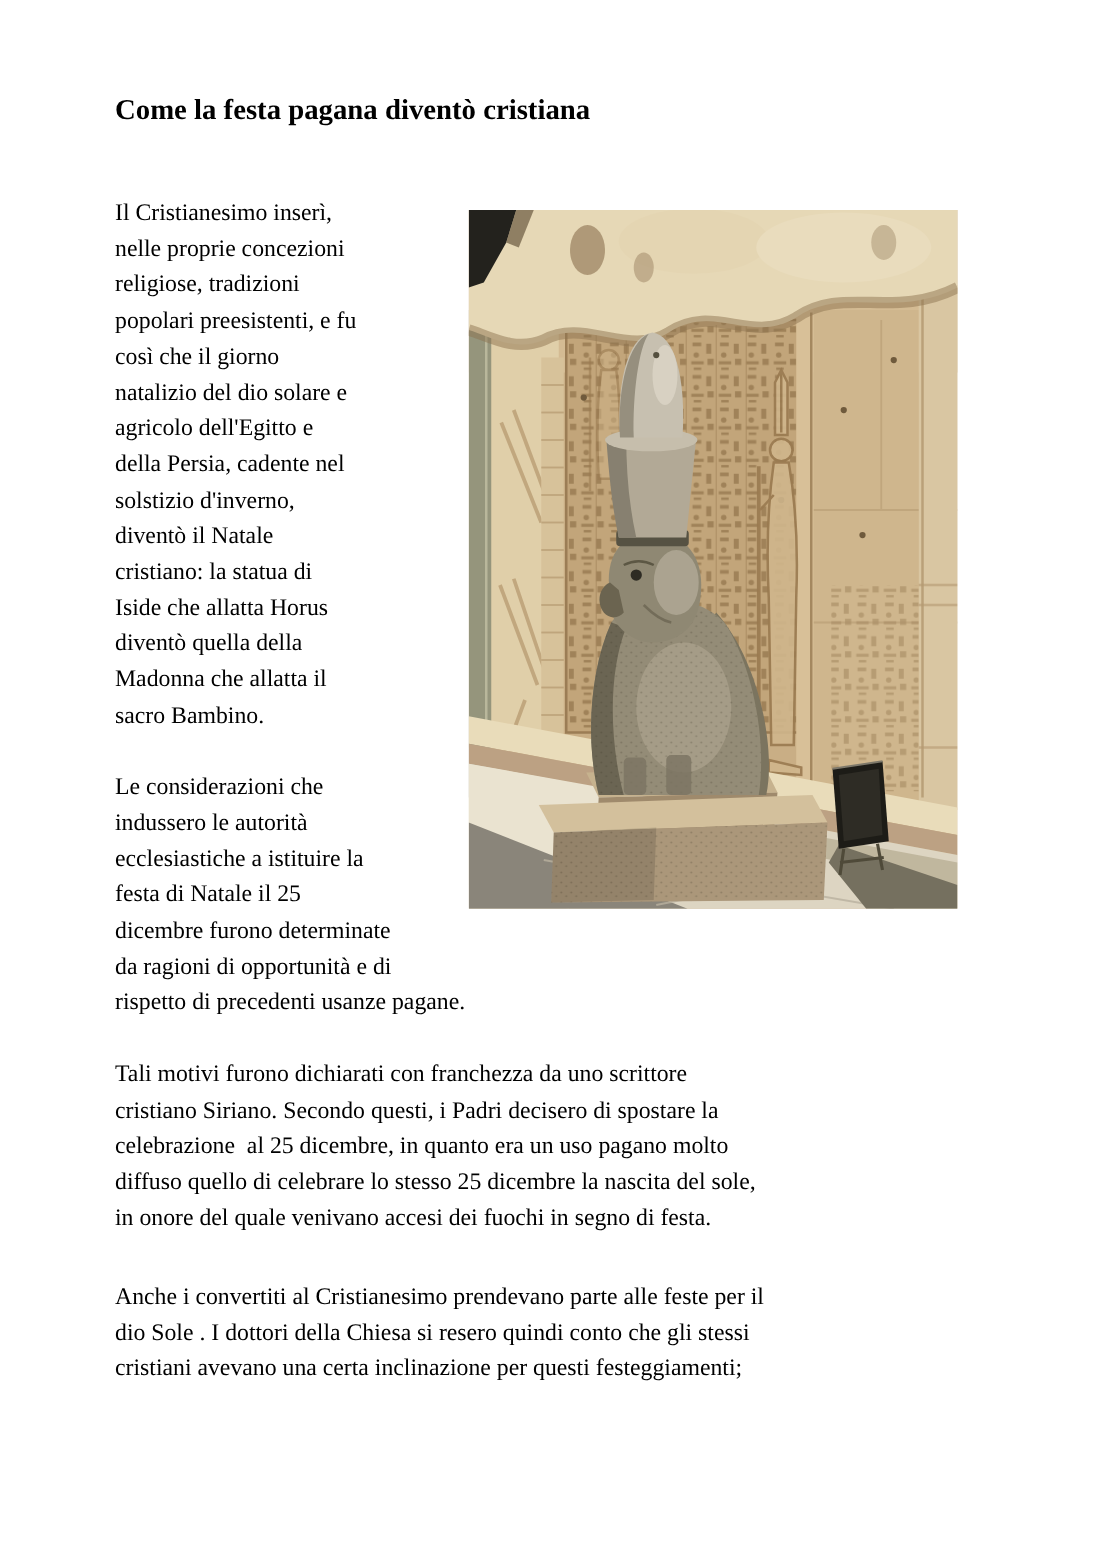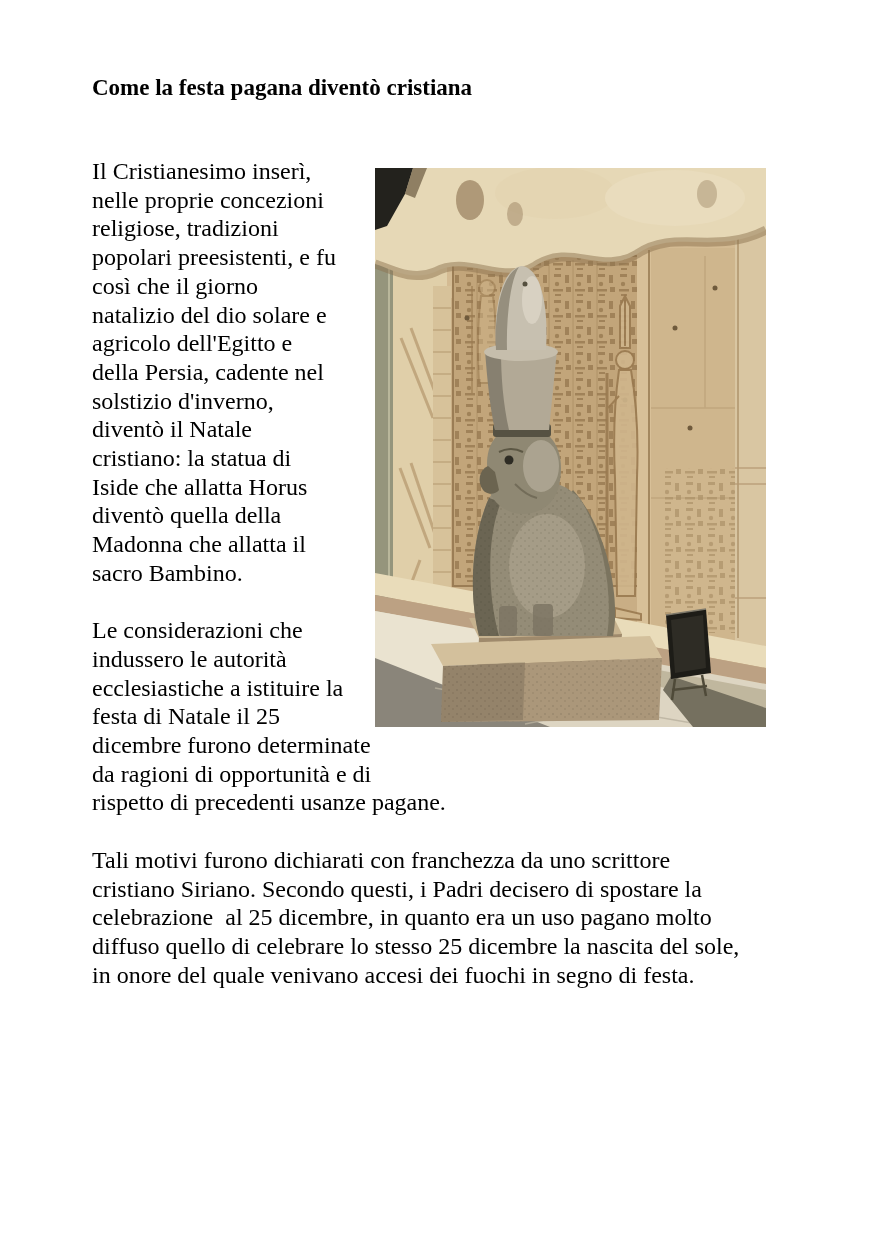--- a/index.html
+++ b/index.html
@@ -18,21 +18,21 @@
     top: 75px;
     margin: 0;
     font-size: 23px;
     line-height: 26px;
     font-weight: bold;
     white-space: pre;
   }
   .bodytext {
     position: absolute;
     left: 92px;
-    font-size: 24px;
+    font-size: 19px;
     line-height: 28.7px;
     white-space: pre;
   }
   .intro { top: 157px; }
   .p3 { top: 846px; }
   .p4 { top: 1024px; }
   .photo {
     position: absolute;
     left: 375px;
     top: 168px;
@@ -271,14 +271,17 @@
     </svg>
   </figure>
 
 
   <div class="bodytext p3">Tali motivi furono dichiarati con franchezza da uno scrittore
 cristiano Siriano. Secondo questi, i Padri decisero di spostare la
 celebrazione  al 25 dicembre, in quanto era un uso pagano molto
 diffuso quello di celebrare lo stesso 25 dicembre la nascita del sole,
 in onore del quale venivano accesi dei fuochi in segno di festa.</div>
 
+  <div class="bodytext p4">Anche i convertiti al Cristianesimo prendevano parte alle feste per il
+dio Sole . I dottori della Chiesa si resero quindi conto che gli stessi
+cristiani avevano una certa inclinazione per questi festeggiamenti;</div>
 
 </div>
 
 </body></html>

